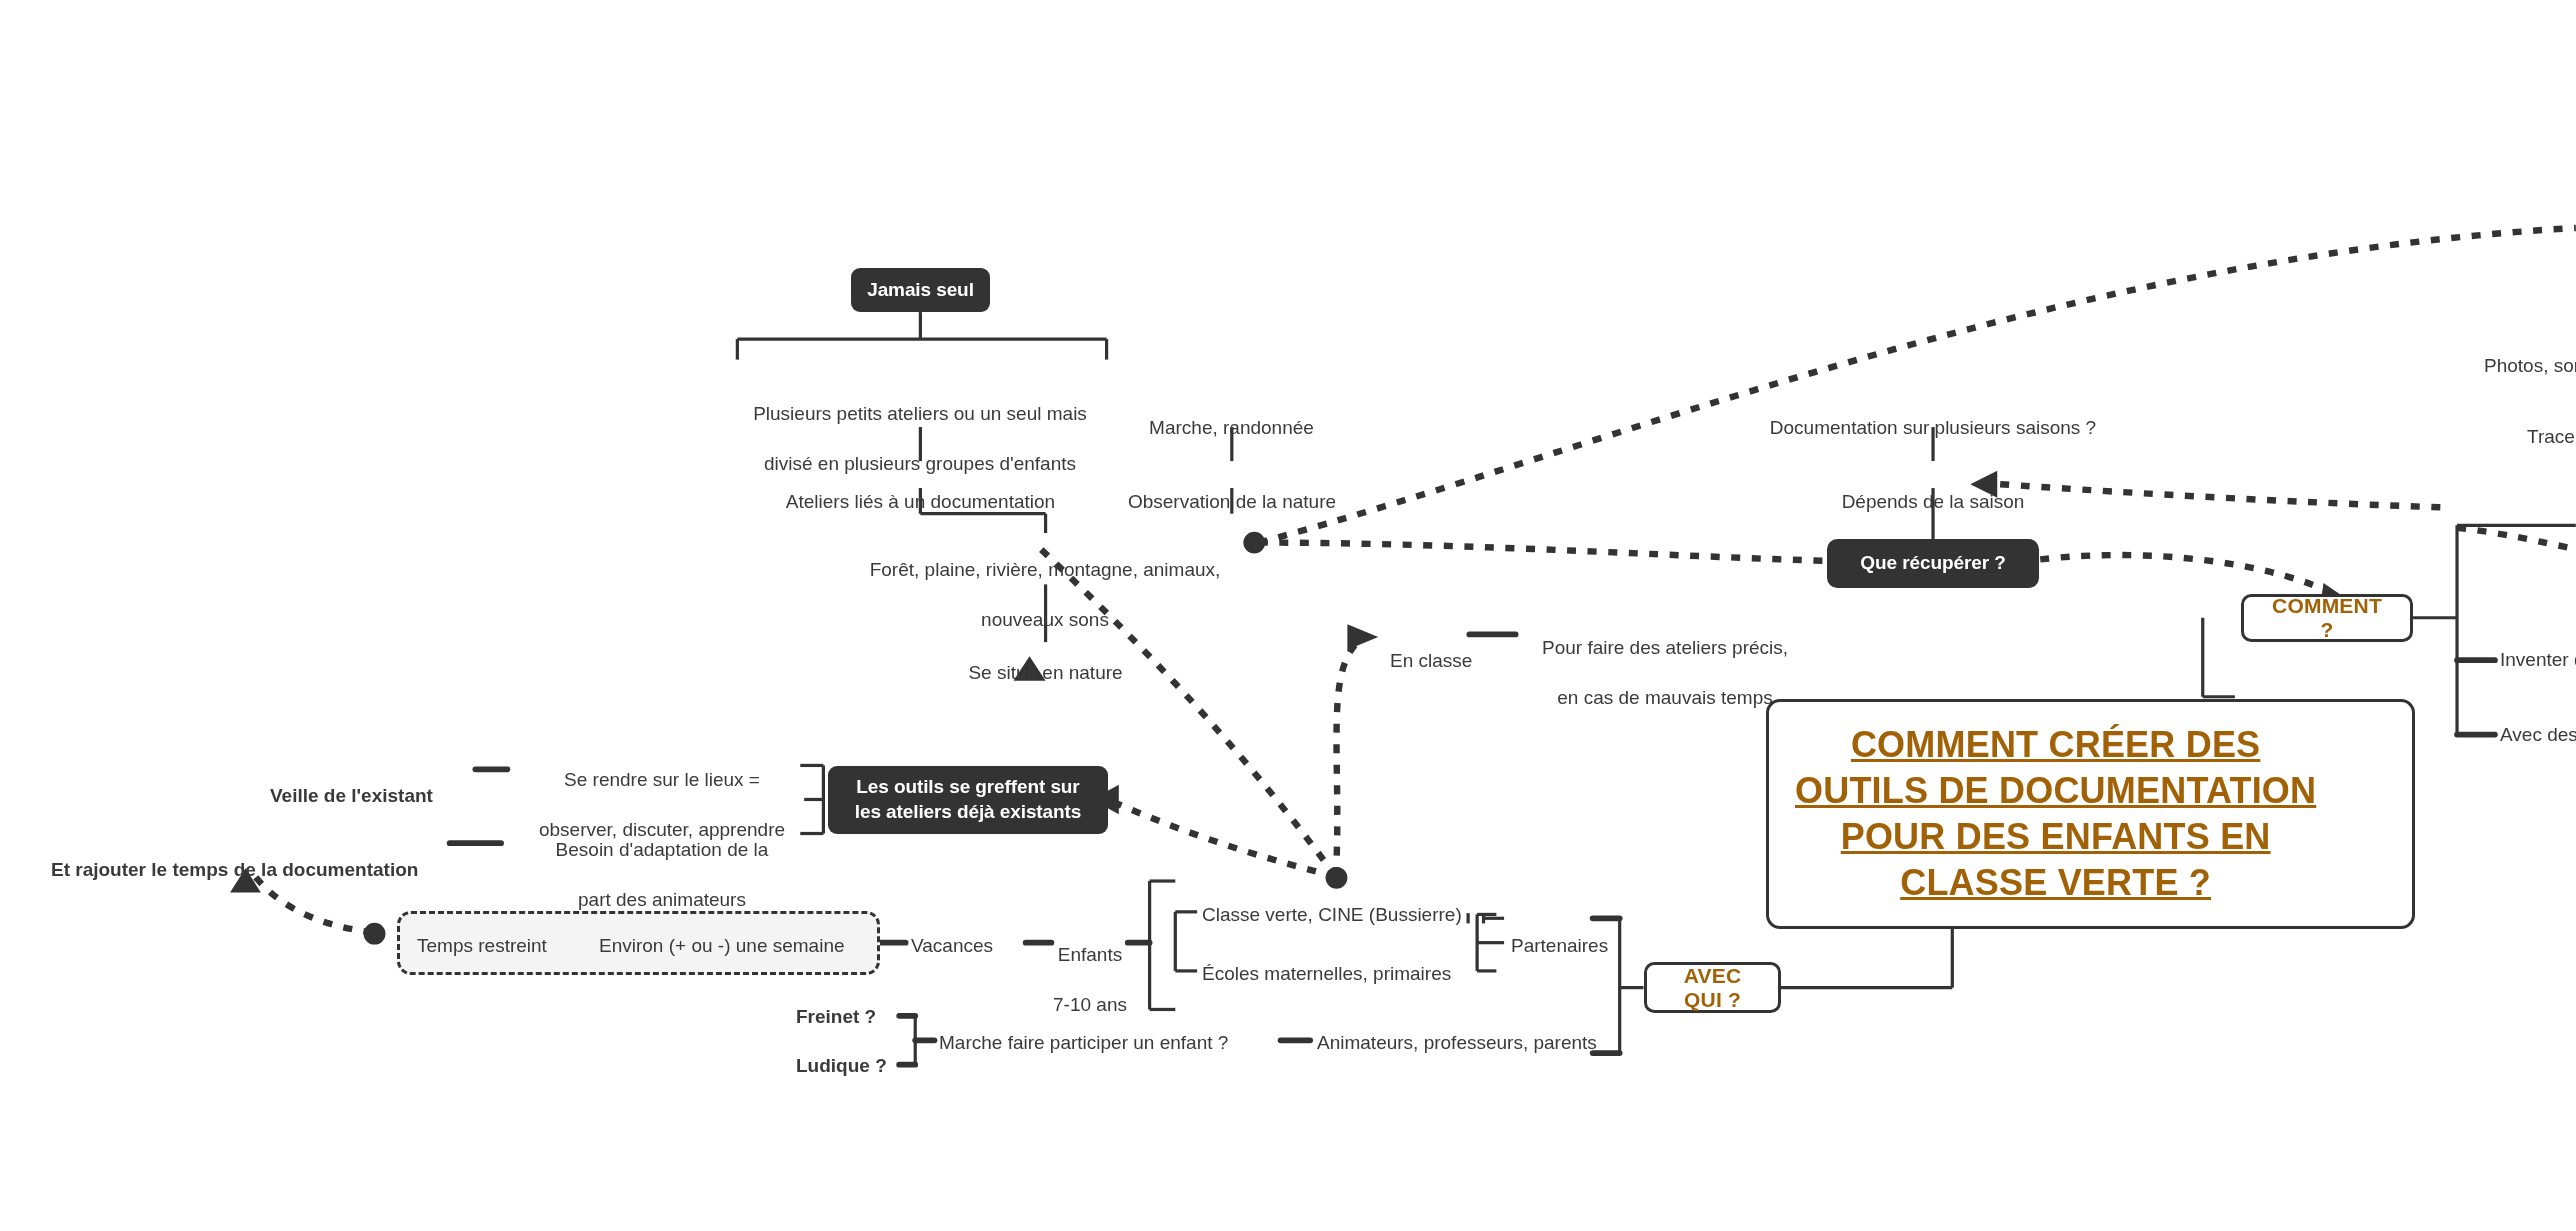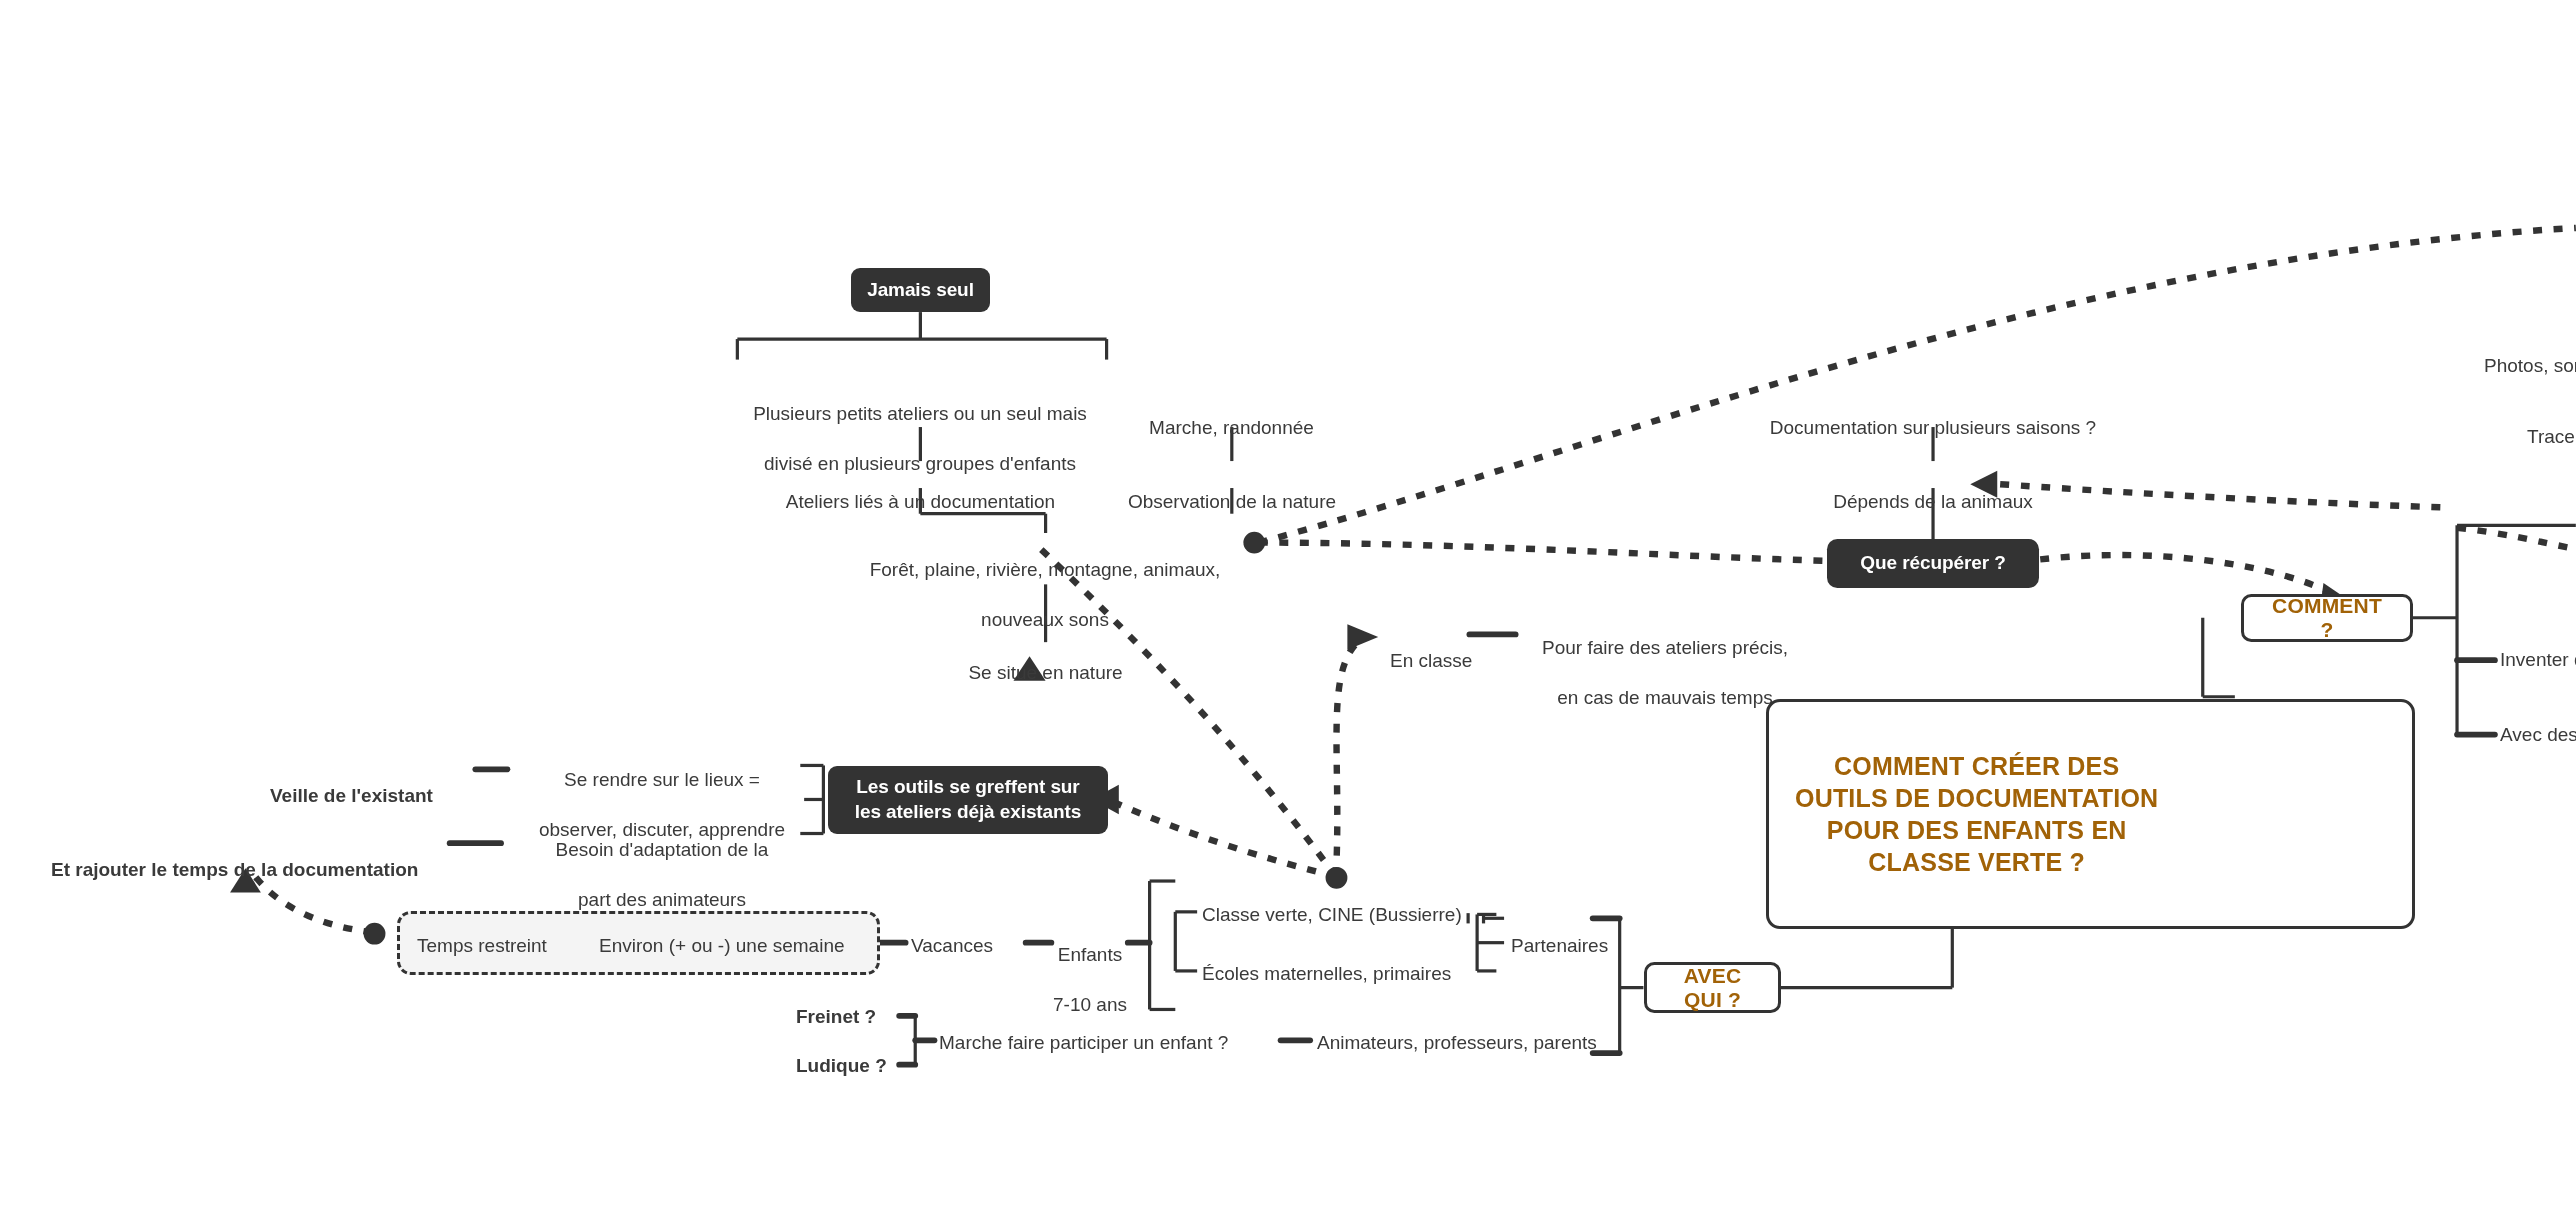--- a/index.html
+++ b/index.html
@@ -51,26 +51,27 @@
     border-radius: 10.3px;
     background:#ffffff;
     color:#a16207;
     font-weight:700;
     display:flex;
     align-items:center;
     justify-content:flex-start;
     text-align:center;
   }
   .obox.title {
-    font-size: 25px;
+    font-size: 36px;
     line-height: 1.28;
     letter-spacing: 0.2px;
     padding: 16.7px 26px;
     border-width:3.9px;
     border-radius: 14px;
+    text-decoration: underline;
   }
   .obox.qbox { font-size: 21px; padding: 9px 19px; letter-spacing:0.2px; }
 
   
   .dashbox {
     border: 3.2px dashed #333333;
     border-radius: 14px;
     background:#f4f4f4;
   }
 </style>
@@ -241,21 +242,21 @@
 
   <div class="node leaf center" style="left:949px; top:635px; width:193px;">
     <span>Se situe en nature</span>
   </div>
 
   <div class="node leaf center" style="left:1753px; top:390px; width:360px;">
     <span>Documentation sur plusieurs saisons ?</span>
   </div>
 
   <div class="node leaf center" style="left:1827px; top:464px; width:212px;">
-    <span>Dépends de la animaux</span>
+    <span>Dépends de la saison</span>
   </div>
 
   <div class="node pill" style="left:1827px; top:539px; width:212px; height:49px;">
     <span>Que récupérer ?</span>
   </div>
 
   <div class="node leaf left" style="left:1390px; top:623px; width:116px;">
     <span>En classe</span>
   </div>
 

